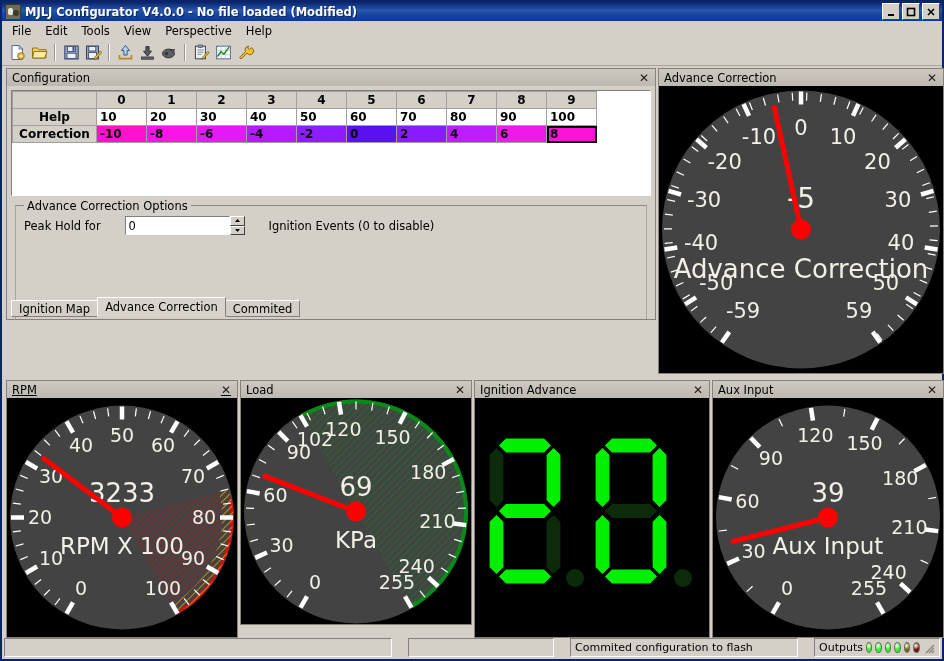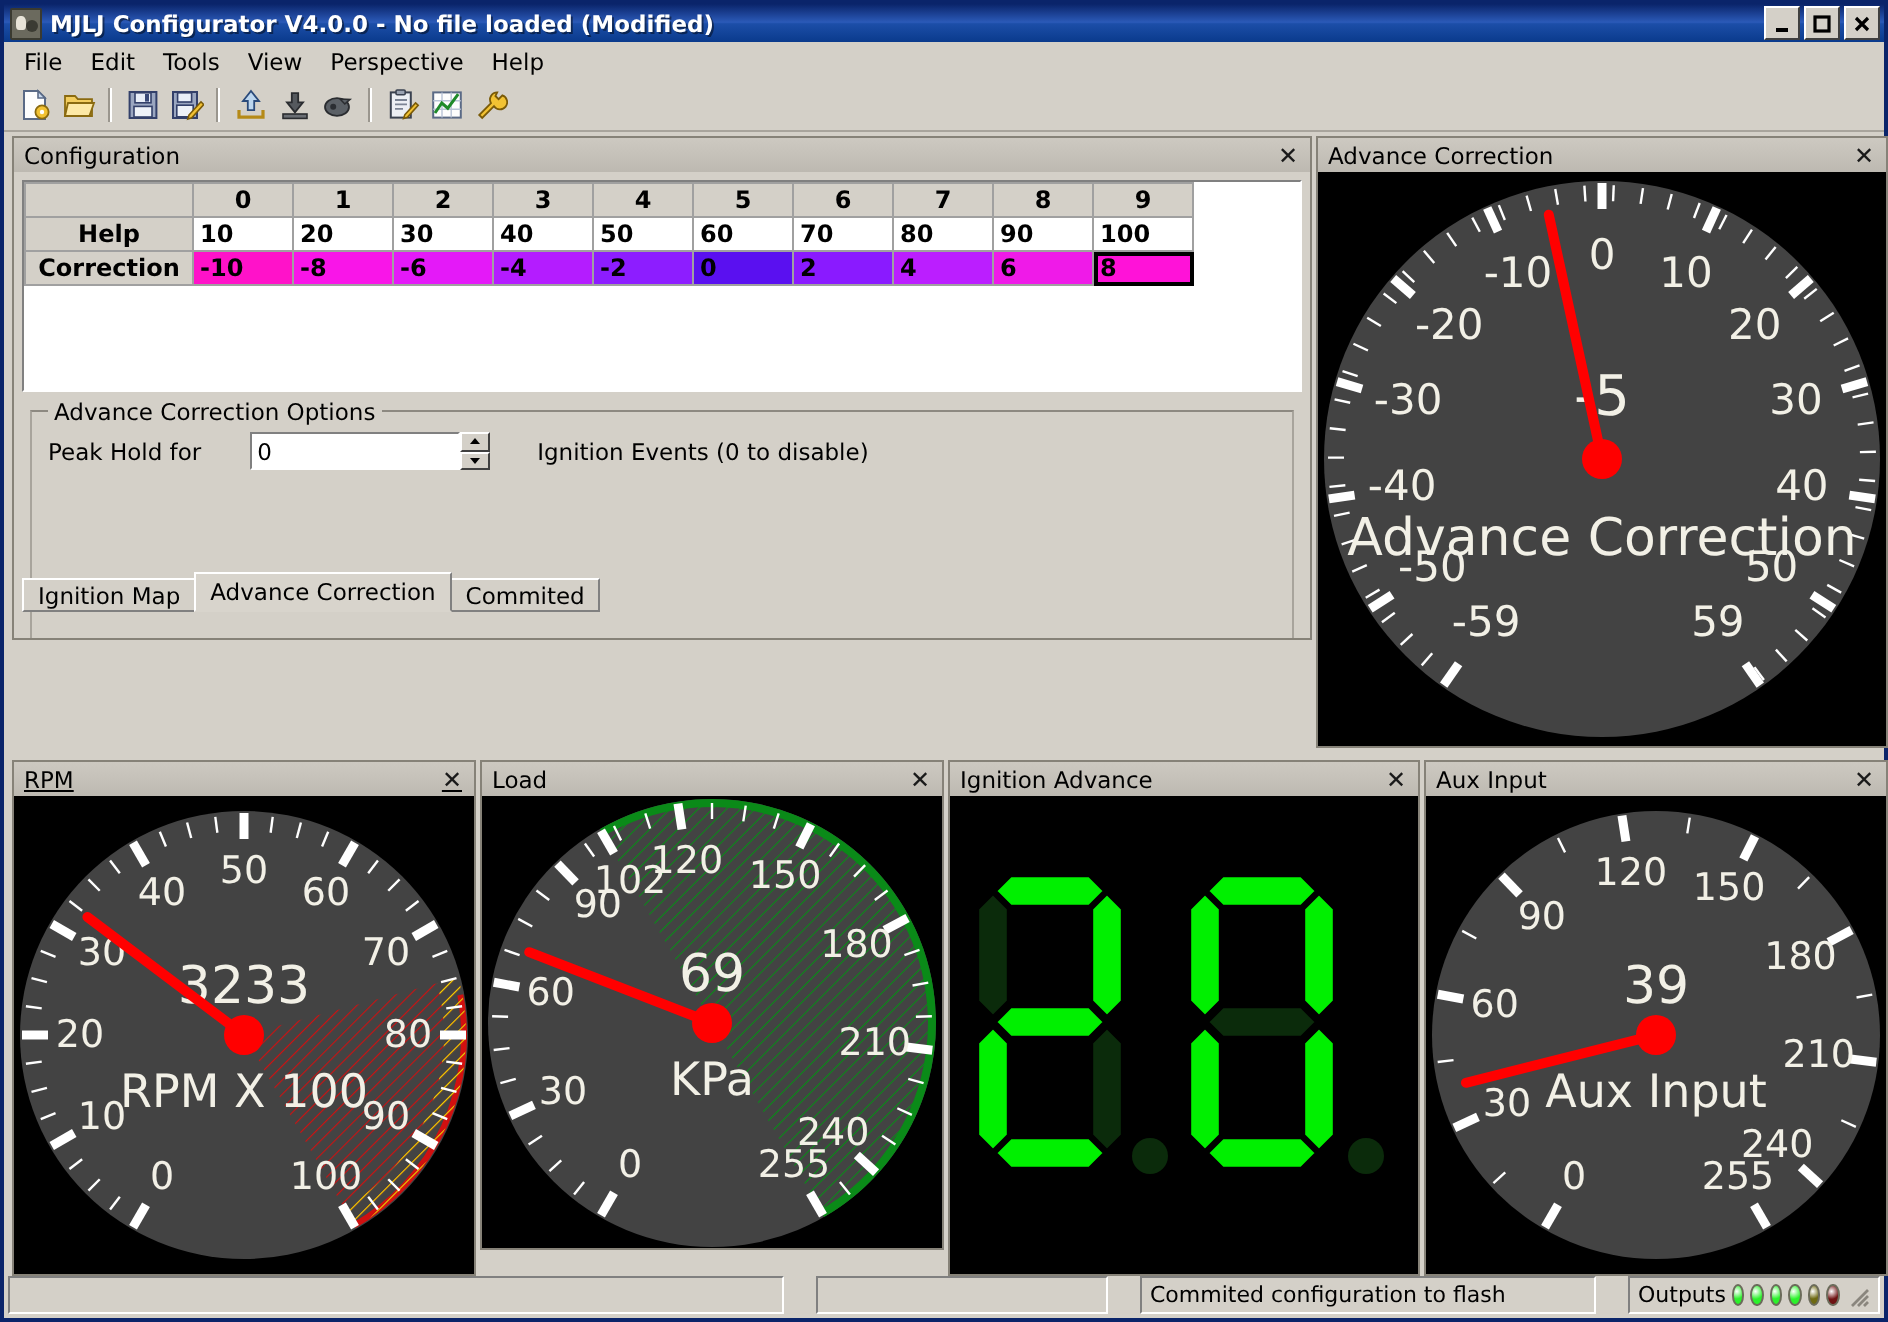--- a/index.html
+++ b/index.html
@@ -90,21 +90,21 @@
     background:#fff;font-size:11.5px;padding:2px 3px;color:#000;font-family:inherit;outline:none;
   }
   .spin-btns{display:flex;flex-direction:column;width:15px;}
   .spin-b{
     flex:1;background:#d4d0c8;border:1px solid;
     border-color:#fff #404040 #404040 #fff;
     display:flex;align-items:center;justify-content:center;
   }
   .spin-b svg{display:block;}
   
-  .tabstrip{position:absolute;left:4px;right:4px;bottom:13px;height:20px;display:flex;align-items:flex-end;}
+  .tabstrip{position:absolute;left:4px;right:4px;bottom:2px;height:20px;display:flex;align-items:flex-end;}
   .tab{
     height:17px;padding:0 7px;display:flex;align-items:center;font-size:11.5px;color:#000;
     background:#d4d0c8;border:1px solid;border-color:#fff #808080 #808080 #fff;
     margin-right:-1px;box-sizing:border-box;
   }
   .tab.active{height:20px;background:#d8d4cc;border-bottom-color:#d8d4cc;z-index:2;font-weight:normal;}
   
   .gauge-body{background:#000;display:flex;align-items:center;justify-content:center;}
   .gauge-body svg{display:block;}
   .led-body{background:#000;display:flex;align-items:center;justify-content:center;}

